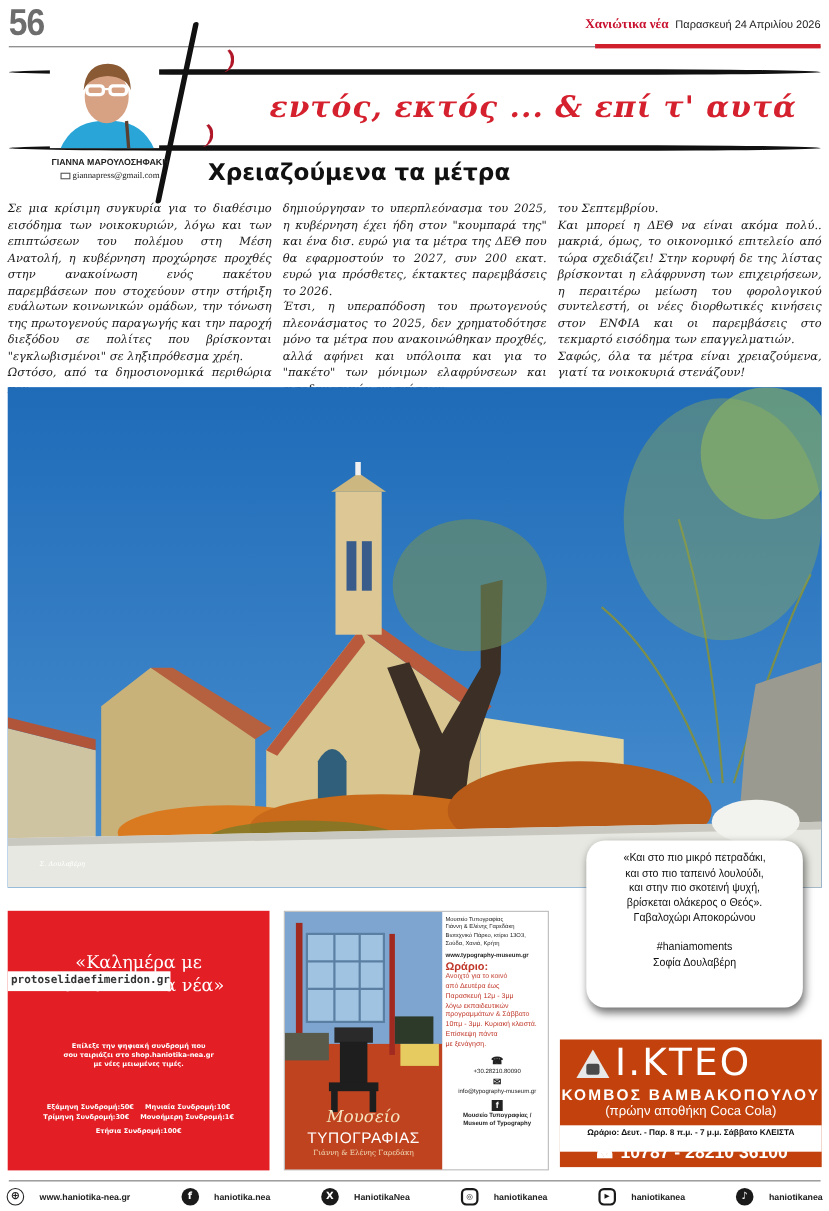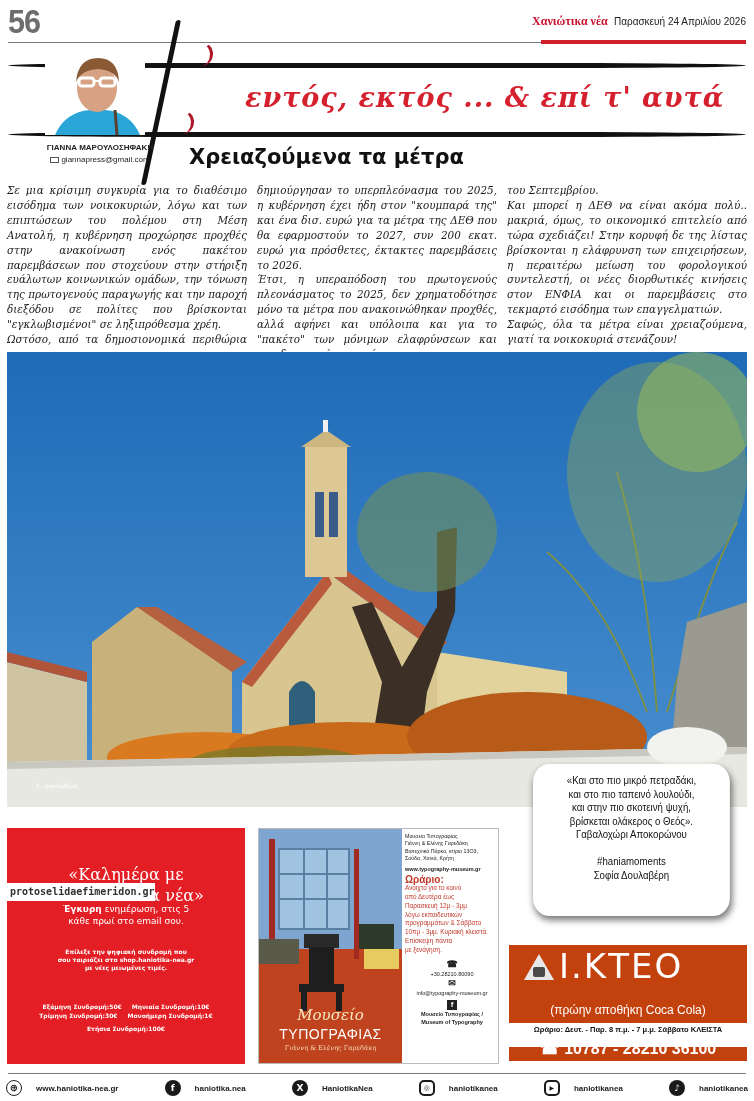--- a/index.html
+++ b/index.html
@@ -19,21 +19,21 @@
   
   .banner-line1 { left: 8px; top: 63px; width: 738px; height: 5px; background: #111; border-radius: 50%/100%; }
   .banner-line2 { left: 8px; top: 132px; width: 738px; height: 5px; background: #111; border-radius: 50%/100%; }
   .slash { left: 176px; top: 20px; width: 5px; height: 165px; background: #111; transform: skewX(-12deg); transform-origin: top; border-radius: 3px; }
   .arc1 { left: 191px; top: 42px; width: 22px; height: 24px; border-right: 3px solid #b0182a; border-radius: 0 20px 20px 0; border-left: none; border-top: 2px solid transparent; }
   .arc2 { left: 172px; top: 110px; width: 22px; height: 24px; border-right: 3px solid #b0182a; border-radius: 0 20px 20px 0; border-top: 2px solid transparent; }
   .column-title { left: 245px; top: 82px; font-family: "DejaVu Serif", serif; font-style: italic; font-weight: bold; font-size: 27px; color: #d5202e; letter-spacing: 1px; white-space: nowrap; }
 
   .author-photo { left: 45px; top: 50px; width: 100px; height: 85px; overflow: hidden; }
   .author-name { left: 0px; top: 143px; width: 200px; text-align: center; font-family: "Liberation Sans", sans-serif; font-weight: bold; font-size: 8px; color: #222; }
-  .author-email { left: 0px; top: 155px; width: 200px; text-align: center; font-family: Liberation Sans, sans-serif; font-size: 8px; color: #222; }
+  .author-email { left: 0px; top: 155px; width: 200px; text-align: center; font-family: Liberation Serif, serif; font-size: 8px; color: #222; }
   .author-email .mail-icon { display: inline-block; width: 9px; height: 6px; border: 1px solid #555; margin-right: 2px; vertical-align: middle; position: relative; }
 
   .headline { left: 189px; top: 145px; font-family: "DejaVu Sans", sans-serif; font-weight: bold; font-size: 21px; color: #111; white-space: nowrap; }
 
   
   .article { left: 7px; top: 183px; width: 740px; display: flex; gap: 10px; }
   .article .col { width: 240px; font-family: "DejaVu Serif", serif; font-style: italic; font-size: 10.4px; line-height: 14.9px; text-align: justify; color: #1a1a1a; hyphens: auto; }
   .article .col p { margin: 0; }
 
   
@@ -206,24 +206,20 @@
   <div>#haniamoments</div>
   <div>Σοφία Δουλαβέρη</div>
 </div>
 
 <div class="abs ad-red">
   <div class="slogan">
     <div>«Καλημέρα με</div>
     <div>τα Χανιώτικα νέα»</div>
   </div>
   <div class="watermark">protoselidaefimeridon.gr</div>
-  <div class="line2">
-    <div><b>Έγκυρη</b><span> ενημέρωση, στις 5</span></div>
-    <div>κάθε πρωί στο email σου.</div>
-  </div>
   <div class="pick">
     <div>Επίλεξε την ψηφιακή συνδρομή που</div>
     <div>σου ταιριάζει στο shop.haniotika-nea.gr</div>
     <div>με νέες μειωμένες τιμές.</div>
   </div>
   <div class="prices">
     <div class="row">
         <span>Εξάμηνη Συνδρομή:50€</span>
         <span>Μηνιαία Συνδρομή:10€</span>
       </div>
@@ -289,20 +285,21 @@
       <div><b>Μουσείο Τυπογραφίας /</b></div>
       <div><b>Museum of Typography</b></div>
     </div>
   </div>
 </div>
 
 <div class="abs ad-kteo">
   <div class="kteo-triangle"></div>
   <div class="kteo-triangle-inner"></div>
   <div class="kteo-brand">Ι.ΚΤΕΟ</div>
+  <div class="kteo-loc">ΚΟΜΒΟΣ ΒΑΜΒΑΚΟΠΟΥΛΟΥ</div>
   <div class="kteo-sub">(πρώην αποθήκη Coca Cola)</div>
   <div class="kteo-hours">Ωράριο: Δευτ. - Παρ. 8 π.μ. - 7 μ.μ. Σάββατο ΚΛΕΙΣΤΑ</div>
   <div class="kteo-phone">
     <span>☎</span>
     <span>10787 - 28210 36100</span>
   </div>
 </div>
 
 <div class="abs footer-rule"></div>
 <div class="abs footer">

